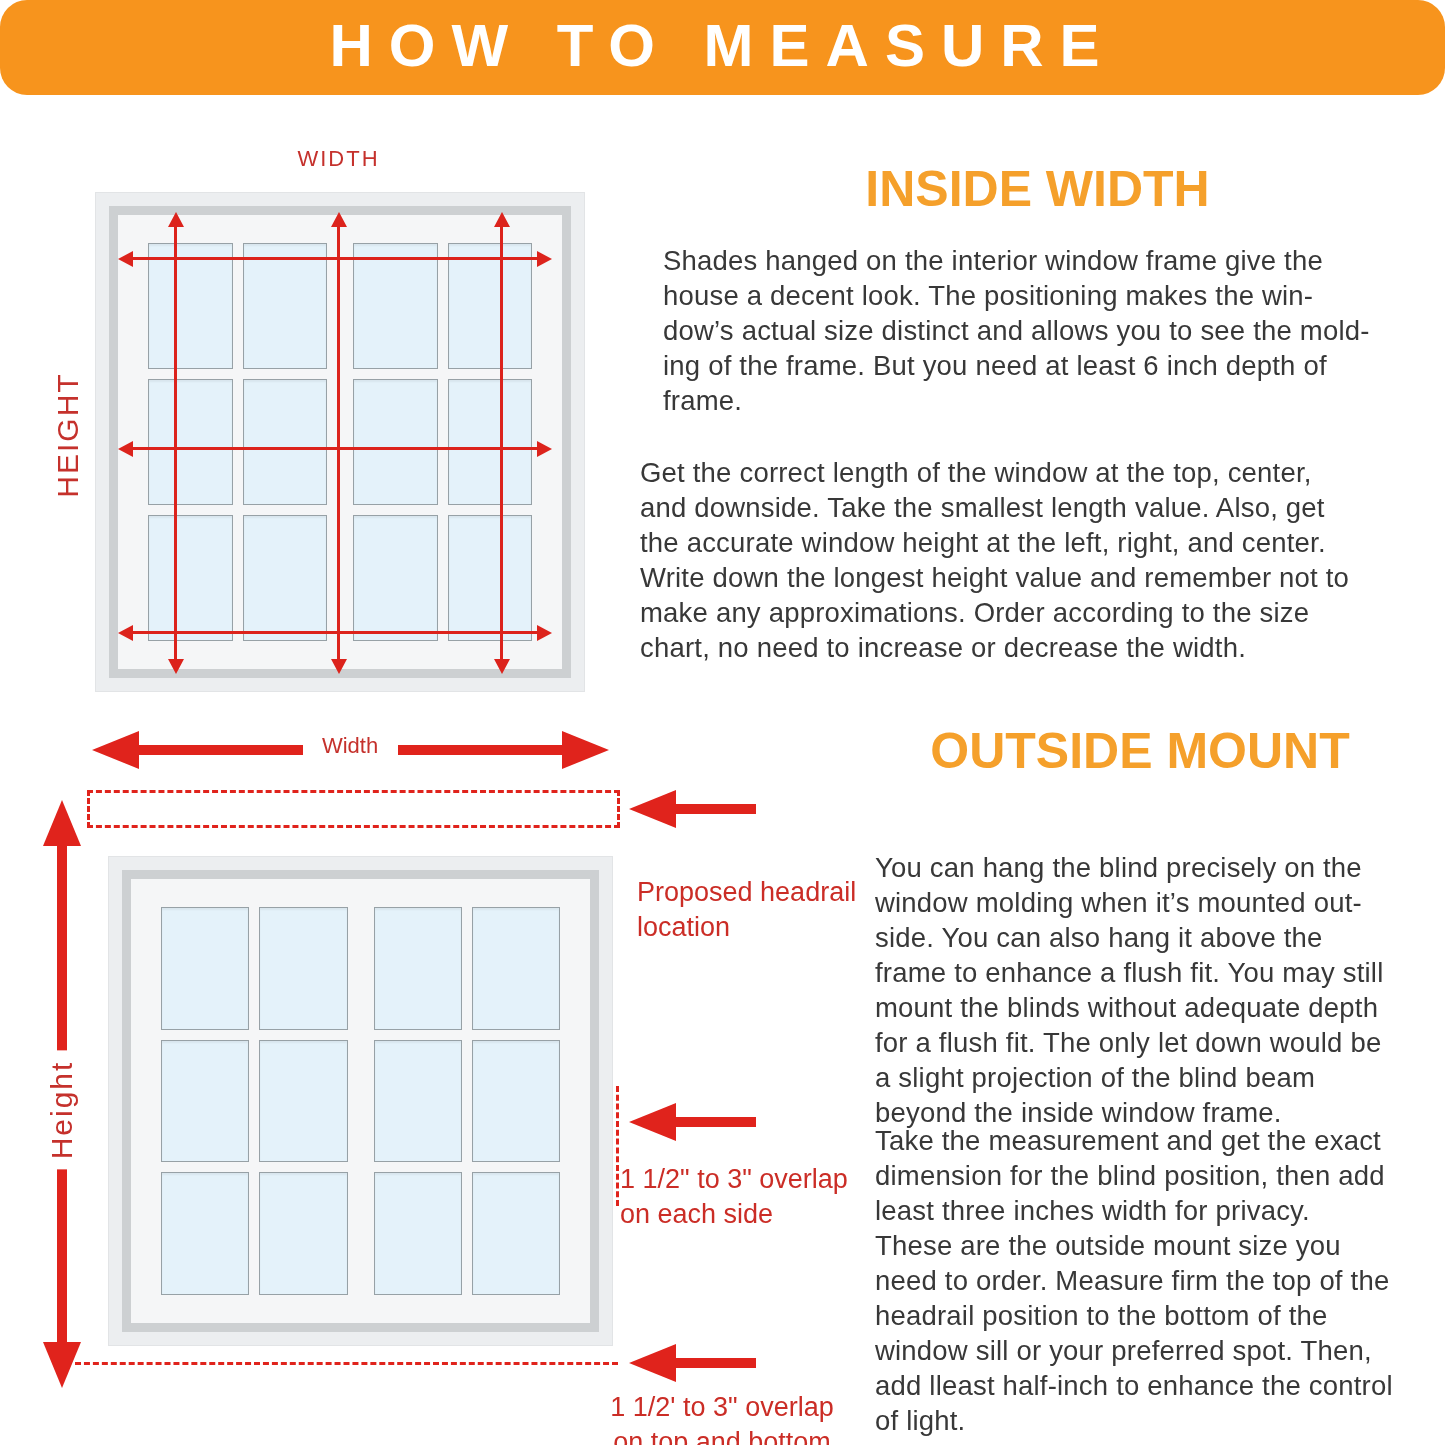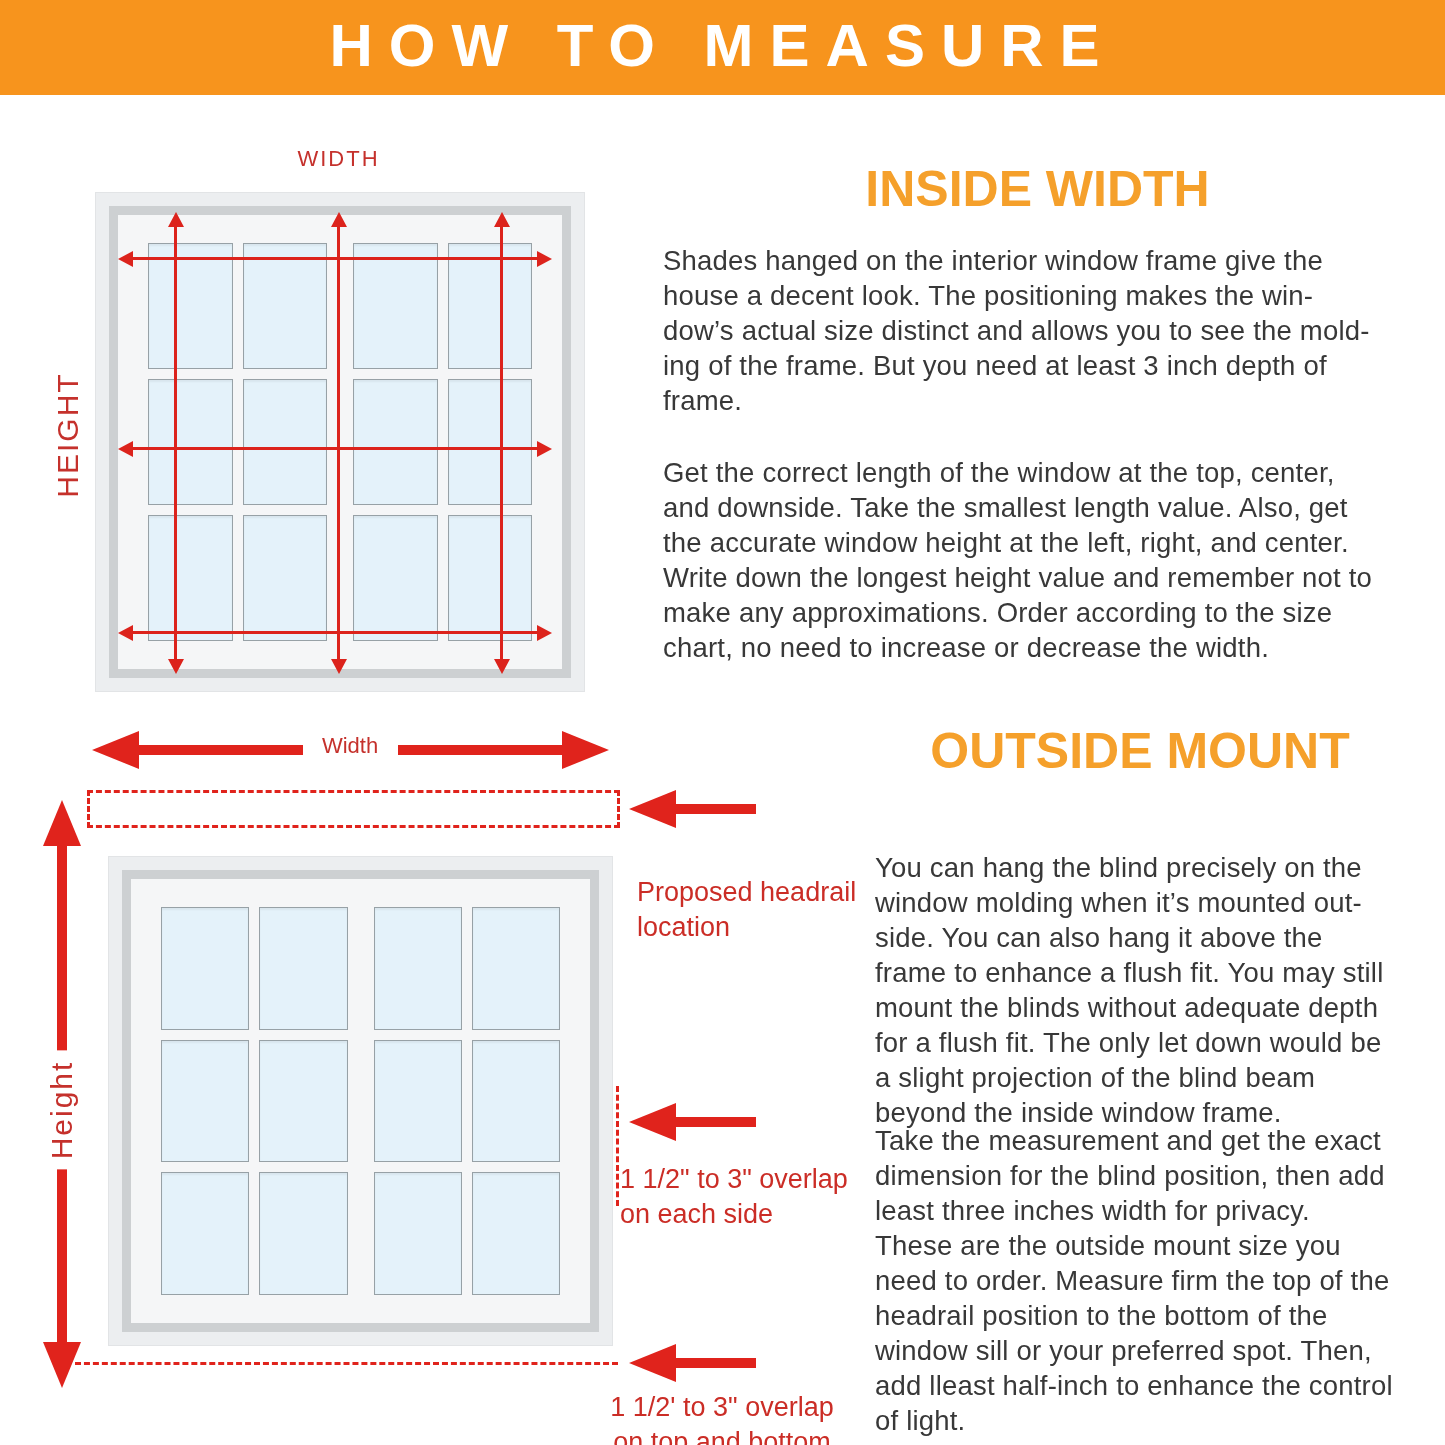--- a/index.html
+++ b/index.html
@@ -4,21 +4,21 @@
 <style>
   html,body { margin:0; padding:0; background:#fff; }
   .canvas {
     position:relative; width:1445px; height:1445px; background:#ffffff;
     font-family:"Liberation Sans", sans-serif; overflow:hidden;
   }
 
   
   .header {
     position:absolute; left:0; top:0; width:1445px; height:95px;
-    background:#F7941D; display:flex; align-items:center; justify-content:center;
+    background:#F7941D; display:flex; align-items:center; justify-content:center;border-radius:27px;
   }
   .header-title {
     color:#ffffff; font-size:60px; font-weight:700; letter-spacing:16px;
     white-space:nowrap; transform:translateY(-2px);
   }
 
   
   .body-text {
     position:absolute; color:#383838; font-size:27.5px; line-height:35px;
     white-space:pre; letter-spacing:0.2px;
@@ -154,24 +154,24 @@
   <div class="ha" style="left:132px; top:631px; width:406px;"></div>
   <div class="va" style="left:174px; top:226px; height:434px;"></div>
   <div class="va" style="left:337px; top:226px; height:434px;"></div>
   <div class="va" style="left:500px; top:226px; height:434px;"></div>
 
   <div class="section-heading" style="left:660px; top:160px; width:755px;">INSIDE WIDTH</div>
 
   <div class="body-text" style="left:663px; top:243px;">Shades hanged on the interior window frame give the
 house a decent look. The positioning makes the win-
 dow’s actual size distinct and allows you to see the mold-
-ing of the frame. But you need at least 3 inch depth of
+ing of the frame. But you need at least 6 inch depth of
 frame.</div>
 
-  <div class="body-text" style="left:663px; top:455px;">Get the correct length of the window at the top, center,
+  <div class="body-text" style="left:640px; top:455px;">Get the correct length of the window at the top, center,
 and downside. Take the smallest length value. Also, get
 the accurate window height at the left, right, and center.
 Write down the longest height value and remember not to
 make any approximations. Order according to the size
 chart, no need to increase or decrease the width.</div>
 
   <div class="thick head-left" style="left:139px; top:745px; width:164px;"></div>
   <div class="measure-label" style="left:300px; top:733px; width:100px; letter-spacing:0;">Width</div>
   <div class="thick head-right" style="left:398px; top:745px; width:164px;"></div>
 

